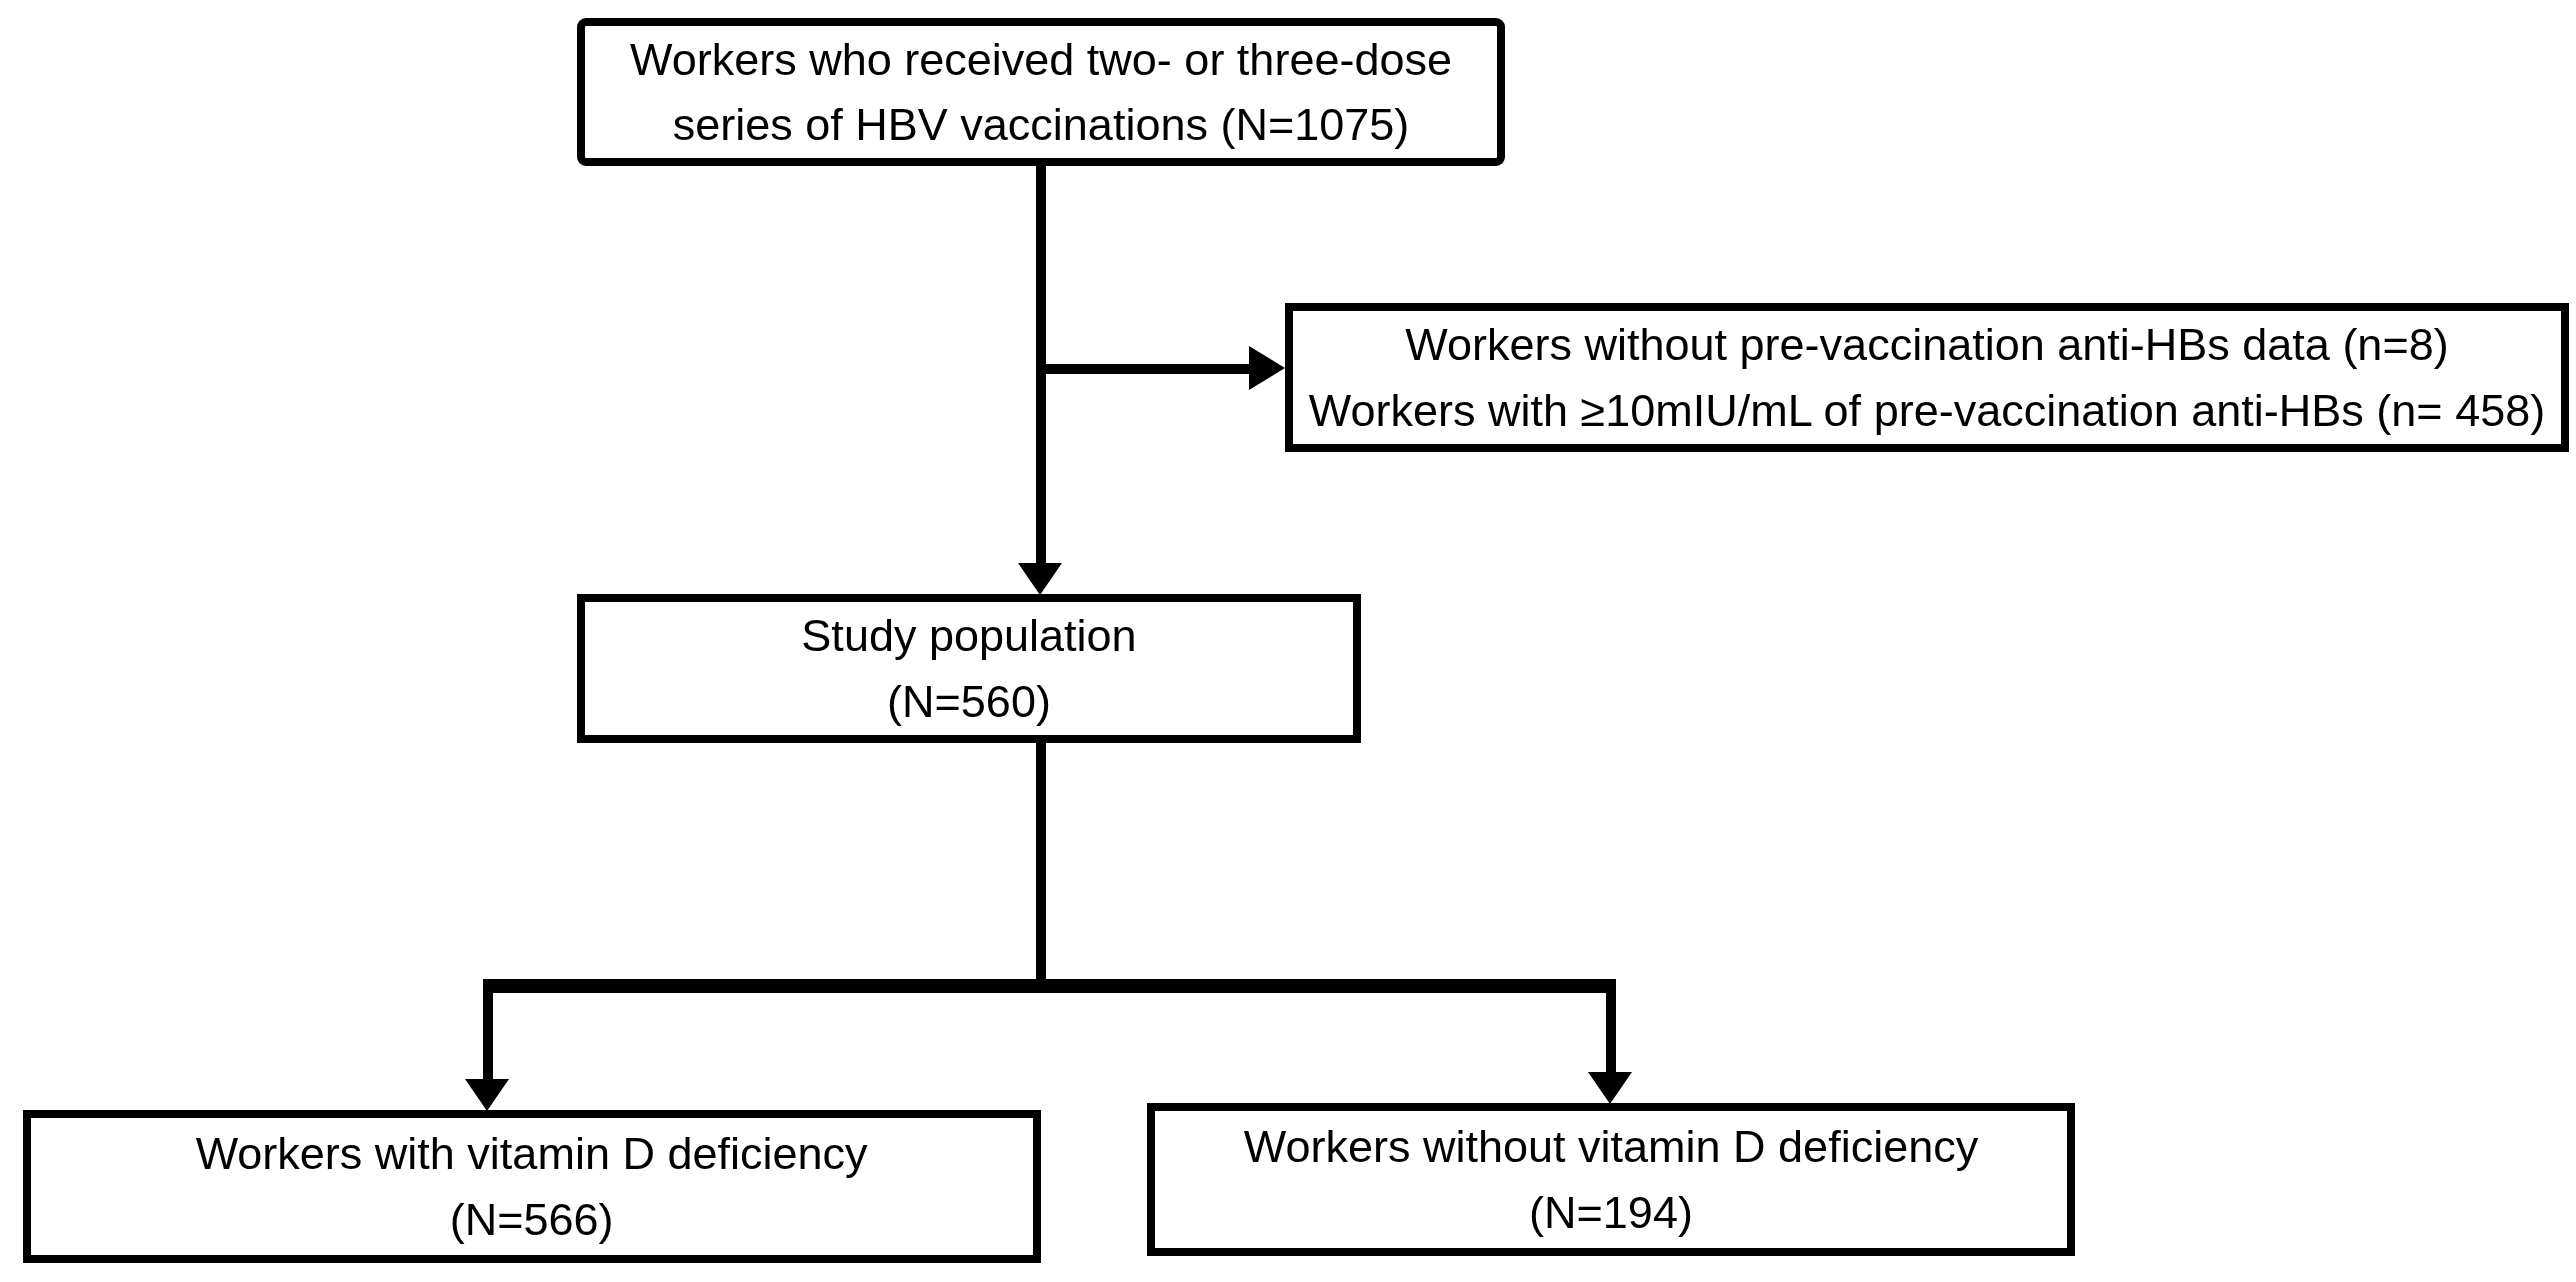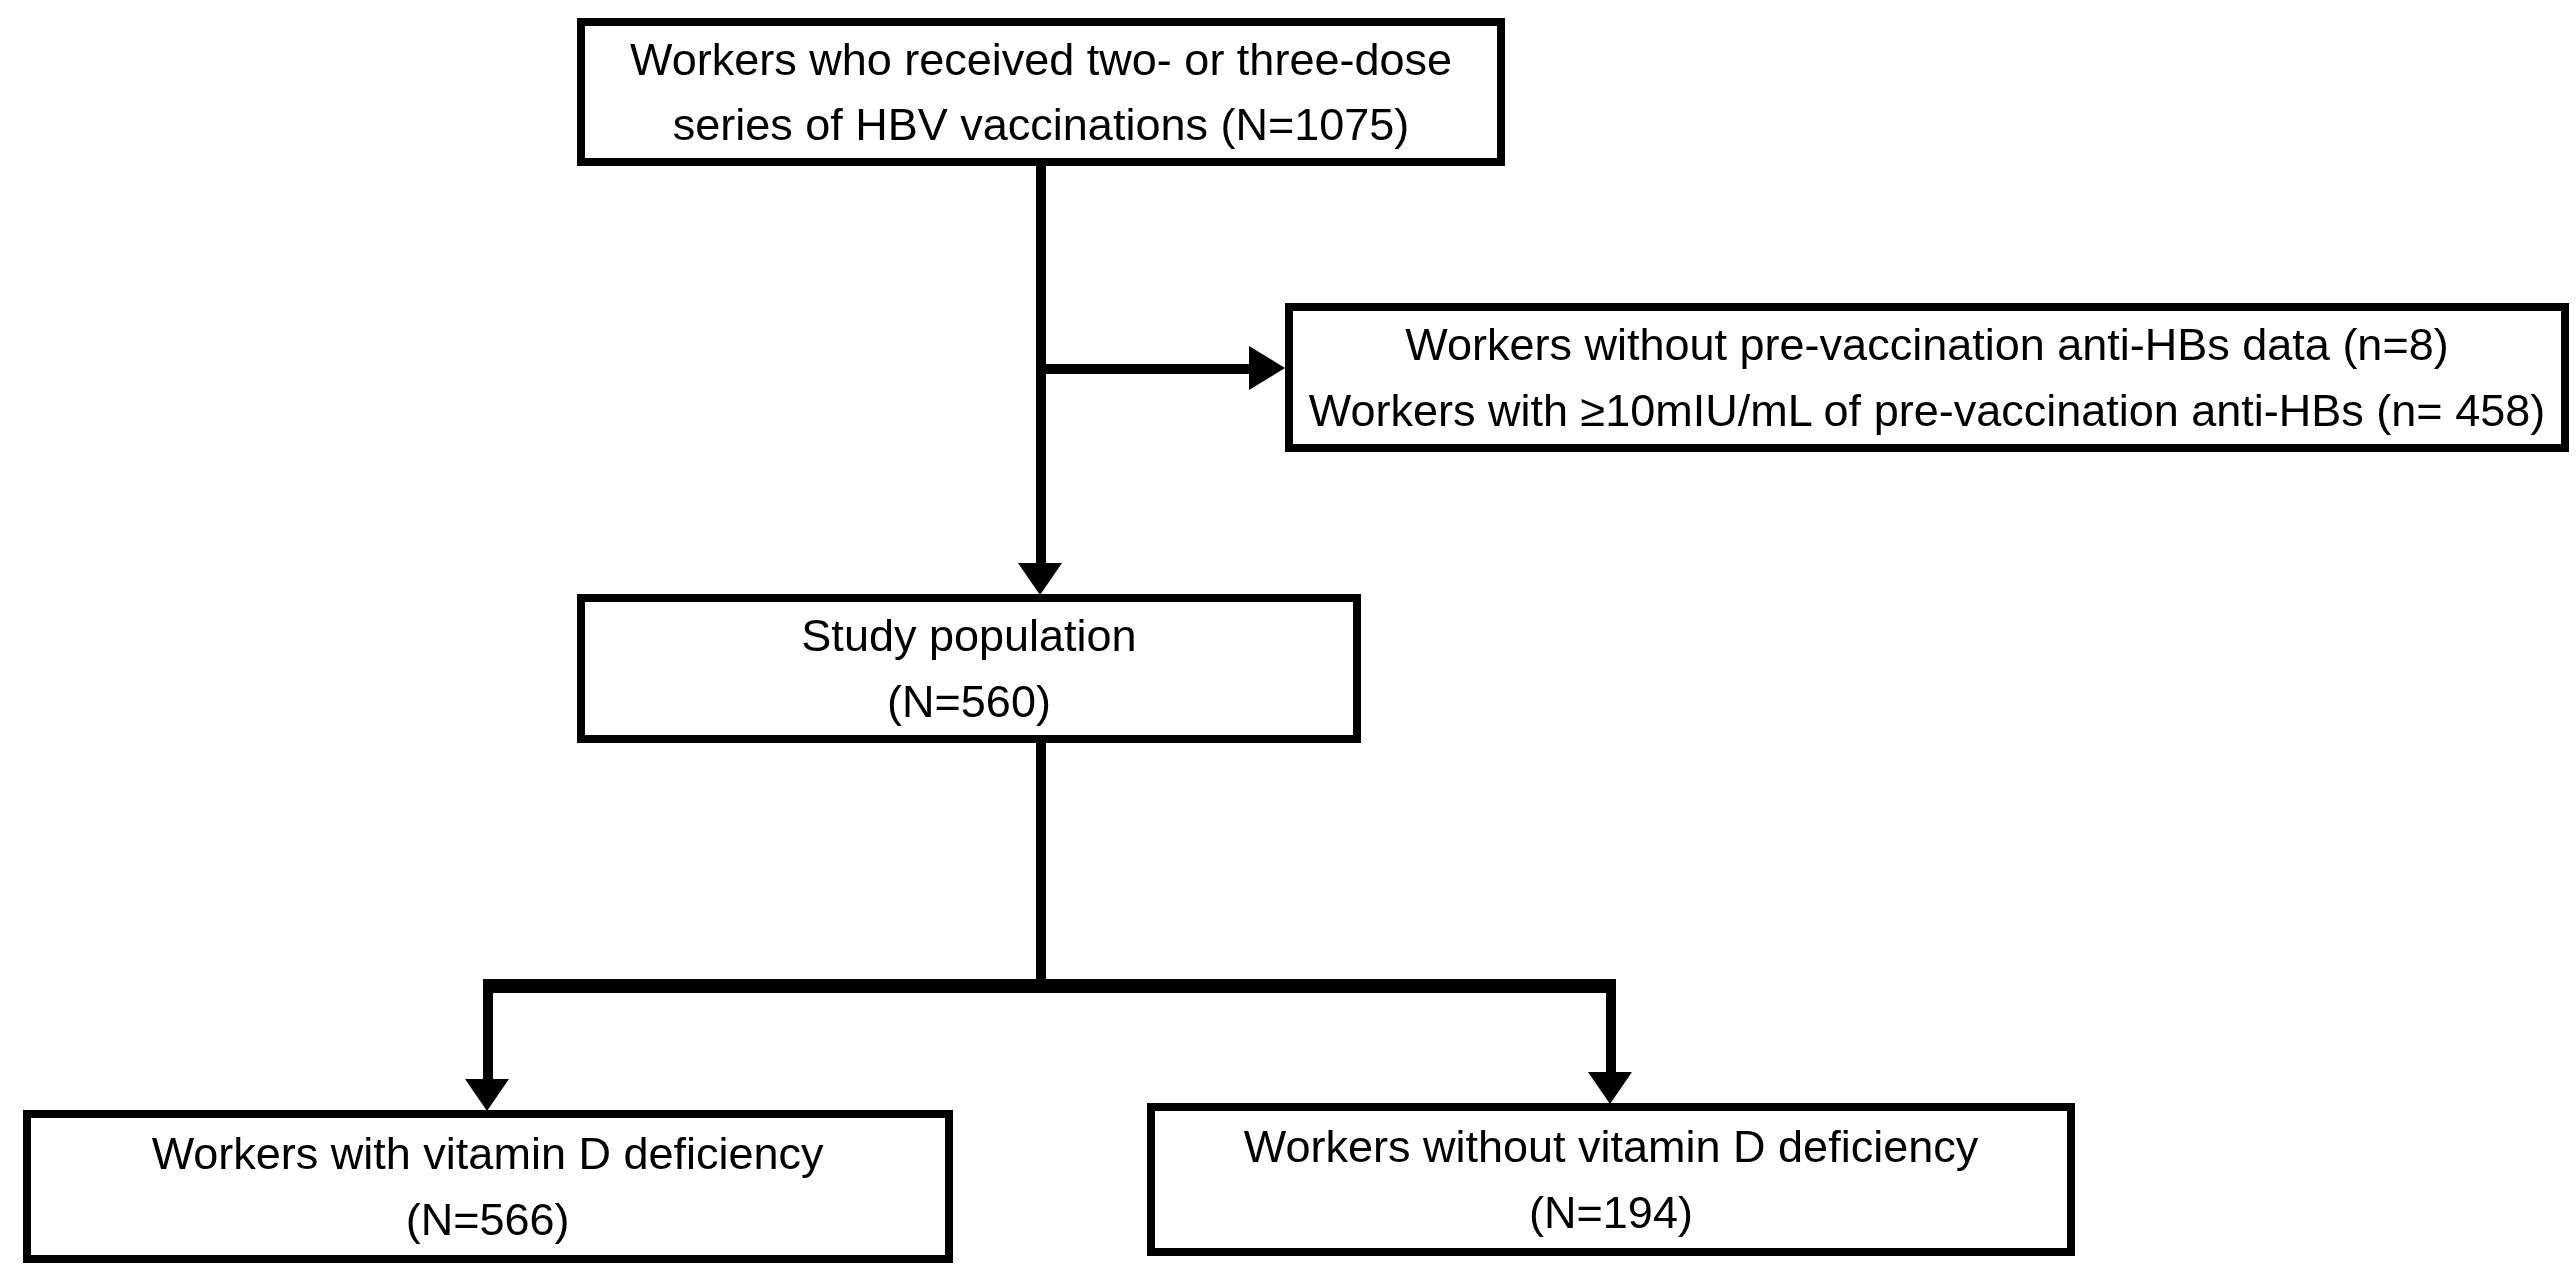--- a/index.html
+++ b/index.html
@@ -48,24 +48,24 @@
   .arrow-right {
     position: absolute;
     width: 0;
     height: 0;
     border-top: 22.6px solid transparent;
     border-bottom: 22.6px solid transparent;
     border-left: 36px solid #000000;
   }
 
   
-  #box-source    { left: 577px;  top: 18px;   width: 928px; height: 148px; }
+  #box-source    { left: 577px;  top: 18px;   width: 928px; height: 148px; border-radius: 9px; }
   #box-excluded  { left: 1285px; top: 294px;  width: 1284px; height: 149px; margin-top: 9px; }
   #box-study     { left: 577px;  top: 594px;  width: 784px; height: 149px; }
-  #box-deficient { left: 22.6px;   top: 1110px; width: 930px; height: 153px; }
+  #box-deficient { left: 22.6px;   top: 1110px; width: 1018px; height: 153px; }
   #box-normal    { left: 1147px; top: 1103px; width: 928px; height: 153px; }
 
   
   #conn-source-study   { left: 1036px; top: 165px;  width: 9.5px;   height: 400px; }
   #arrow-into-study    { left: 1018px; top: 563px; }
   #conn-exclusion      { left: 1041px; top: 364px;  width: 212px;  height: 9.5px; }
   #arrow-into-excluded { left: 1249px; top: 346px; }
   #conn-study-branch   { left: 1036px; top: 741px; width: 9.5px;   height: 239px; }
   #branch-bar          { left: 483px;  top: 979px; width: 1132px; height: 14.3px; }
   #conn-branch-left    { left: 483px;  top: 979px; width: 9.5px;   height: 102px; }

